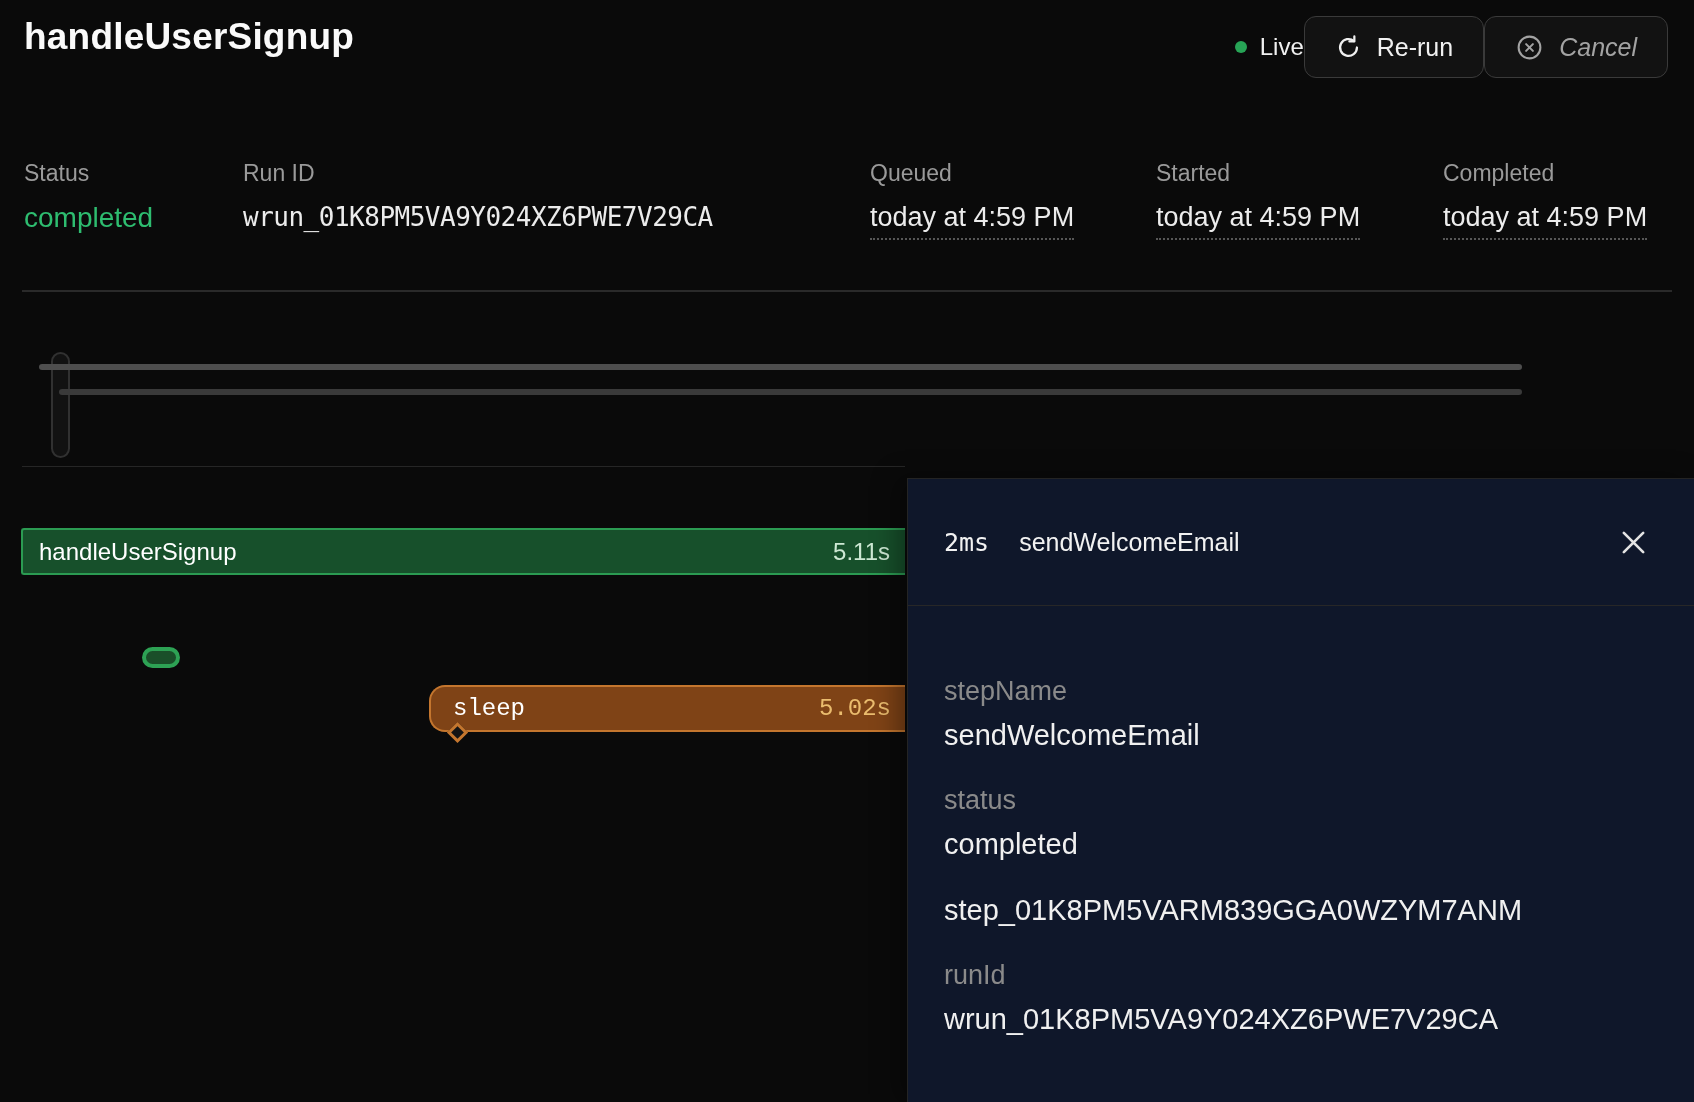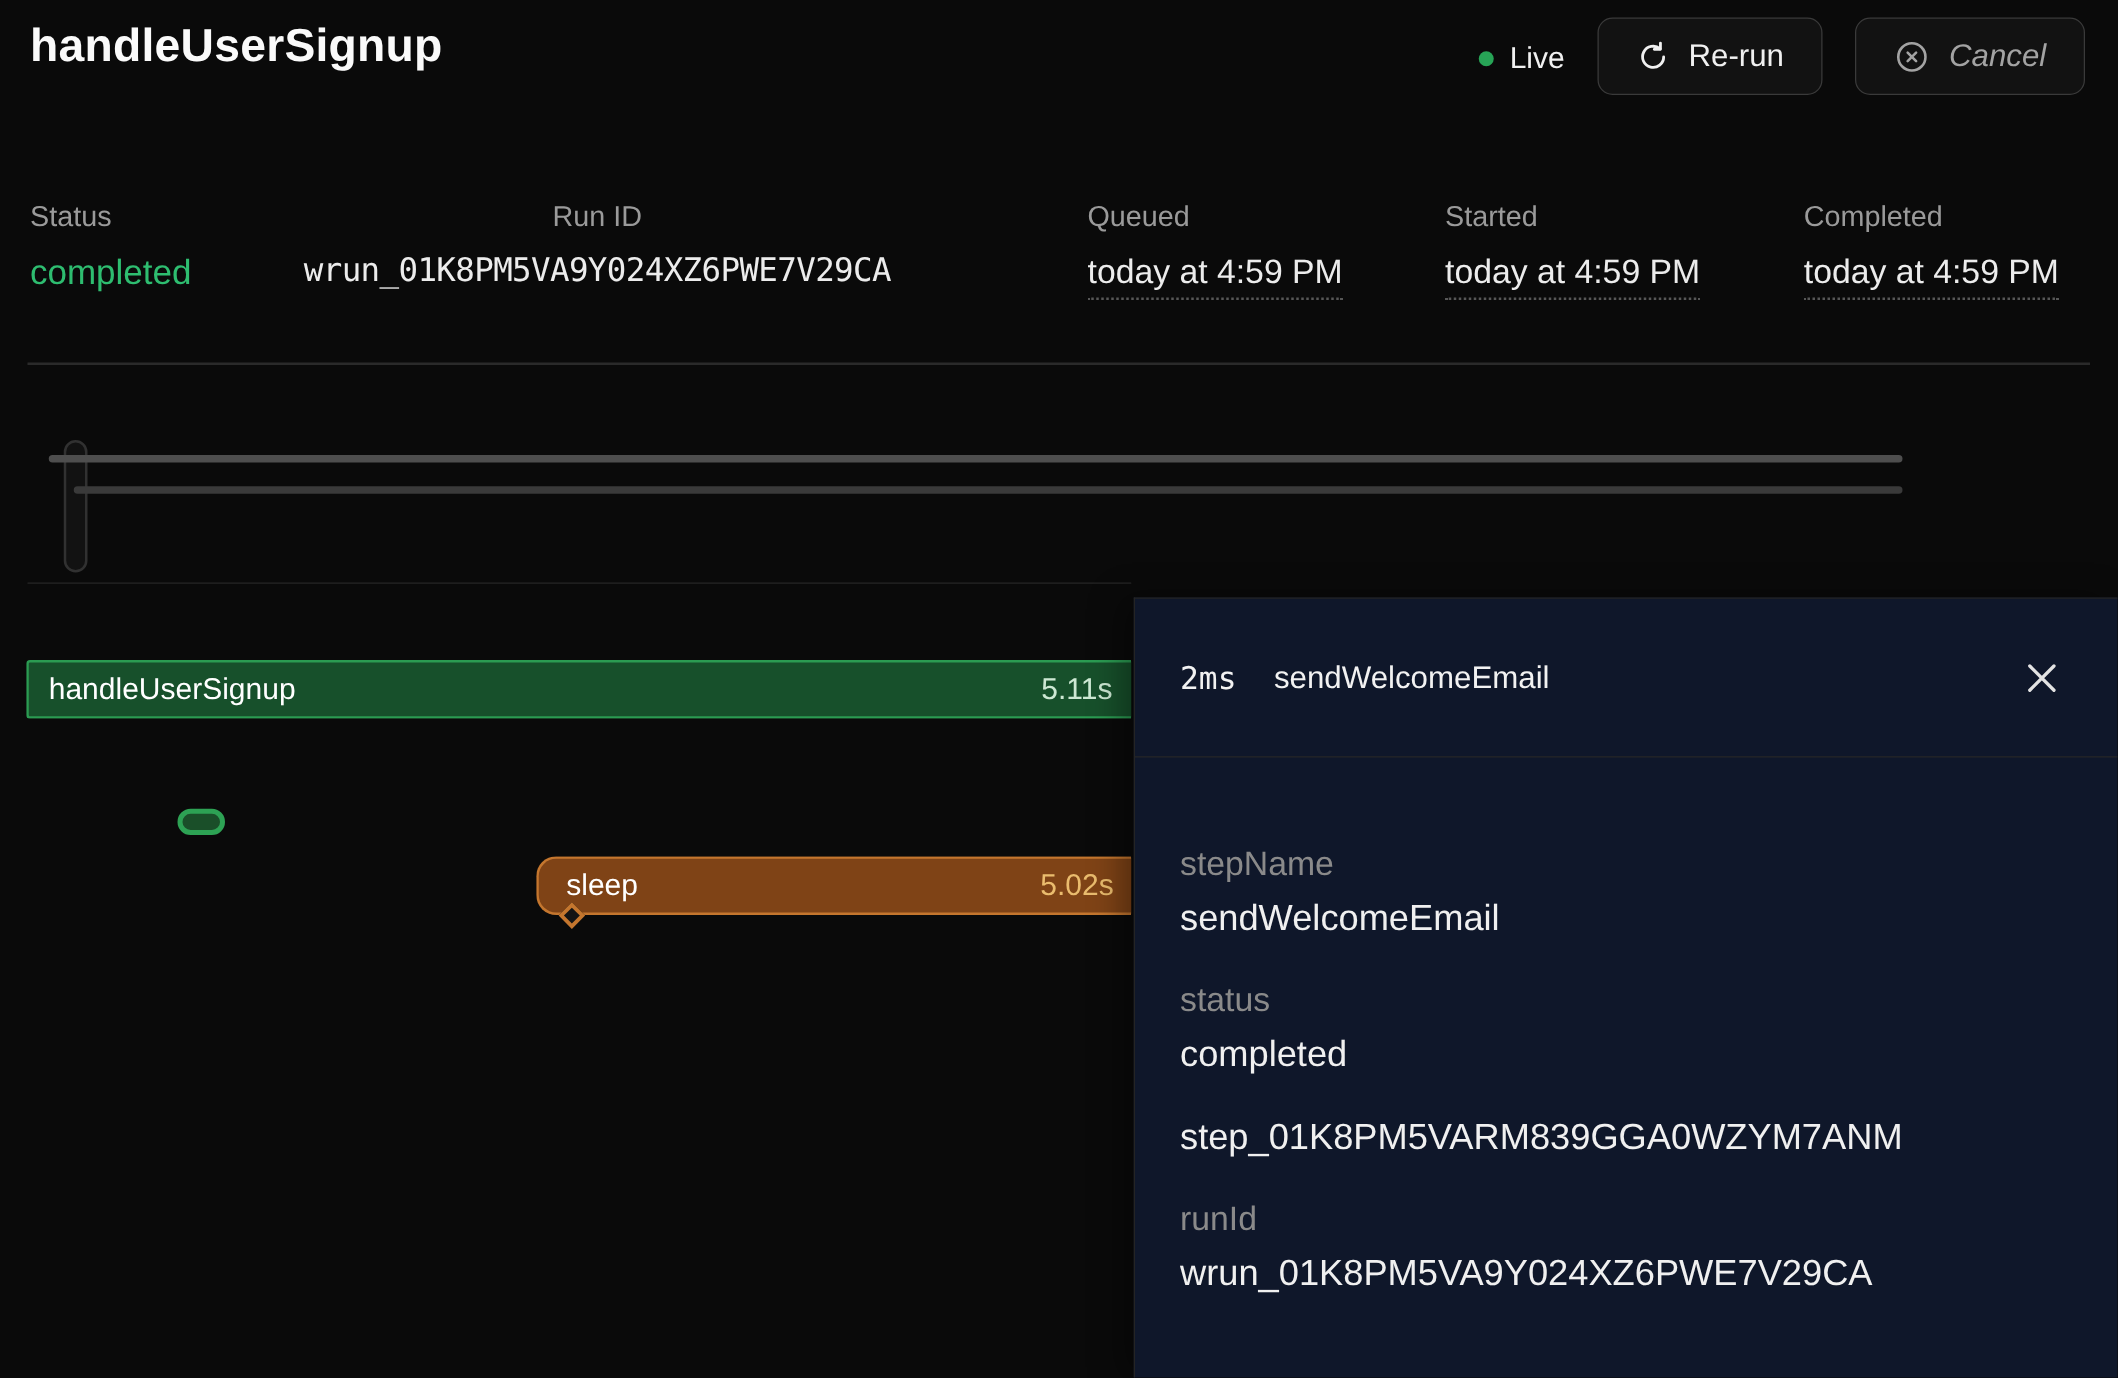--- a/index.html
+++ b/index.html
@@ -6,35 +6,35 @@
   html,body { background:#0a0a0a; }
   body {
     position:relative; width:1694px; height:1102px; overflow:hidden;
     font-family:"Liberation Sans", sans-serif; color:#f0f0f0;
     -webkit-font-smoothing:antialiased;
   }
   .abs { position:absolute; }
 
   
   .page-title { left:24px; top:16px; font-size:37px; font-weight:700; letter-spacing:.2px; color:#fafafa; }
-  .actions { top:14px; right:26px; height:66px; display:flex; gap:26px; }
+  .actions { top:14px; right:26px; height:66px; display:flex; align-items:center; }
   .live { display:flex; align-items:center; gap:13px; font-size:24px; color:#f0f0f0; }
   .live-dot { width:12px; height:12px; border-radius:50%; background:#27a456; }
   .btn {
     display:flex; align-items:center; gap:15px; height:62px; padding:0 30px;
     border:1.5px solid #3a3a3a; border-radius:12px; background:#121212;
     font-size:25px; color:#f0f0f0; cursor:pointer; white-space:nowrap;
   }
   .btn.cancel { color:#a3a3a3;font-style:italic; }
   .btn svg { display:block; }
 
   
   .meta-col { position:absolute; top:160px; }
   .meta-col.c1 { left:24px; }
-  .meta-col.c2 { left:243px;text-align:center; }
+  .meta-col.c2 { left:243px; }
   .meta-col.c3 { left:870px; }
   .meta-col.c4 { left:1156px; }
   .meta-col.c5 { left:1443px; }
   .meta-label { font-size:23px; color:#9a9a9a; margin-bottom:15px; }
   .meta-value { font-size:27px; color:#ececec; }
   .meta-value.status { color:#2ebd70; font-size:28px; }
   .meta-value.mono { font-family:"DejaVu Sans Mono", monospace; font-size:26px; letter-spacing:-.5px; }
   .meta-value.date { display:inline-block; border-bottom:2px dotted #575757; padding-bottom:5px; }
 
   .divider { left:22px; top:290px; width:1650px; height:2px; background:#2a2a2a; }
@@ -59,21 +59,21 @@
   .span-marker {
     left:142px; top:647px; width:38px; height:21px; border-radius:11px;
     background:#1a4f29; border:4px solid #2da254; cursor:pointer;
   }
 
   .span-sleep {
     left:429px; top:685px; width:476px; height:47px;
     background:#7f4316; border:2px solid #c4762e; border-right:none;
     border-radius:16px 0 0 16px;
     display:flex; align-items:center; justify-content:space-between;
-    padding:0 14px 0 22px; cursor:pointer;
+    padding:0 14px 0 22px; cursor:pointer;font-family:Liberation Mono, monospace;
   }
   .span-sleep .span-label { font-size:24px; color:#ffffff; }
   .span-sleep .span-duration { font-size:24px; color:#eabc6e; }
 
   .diamond {
     left:450px; top:725px; width:15px; height:15px;
     transform:rotate(45deg); background:#141414; border:3px solid #c4762e;
   }
 
   

